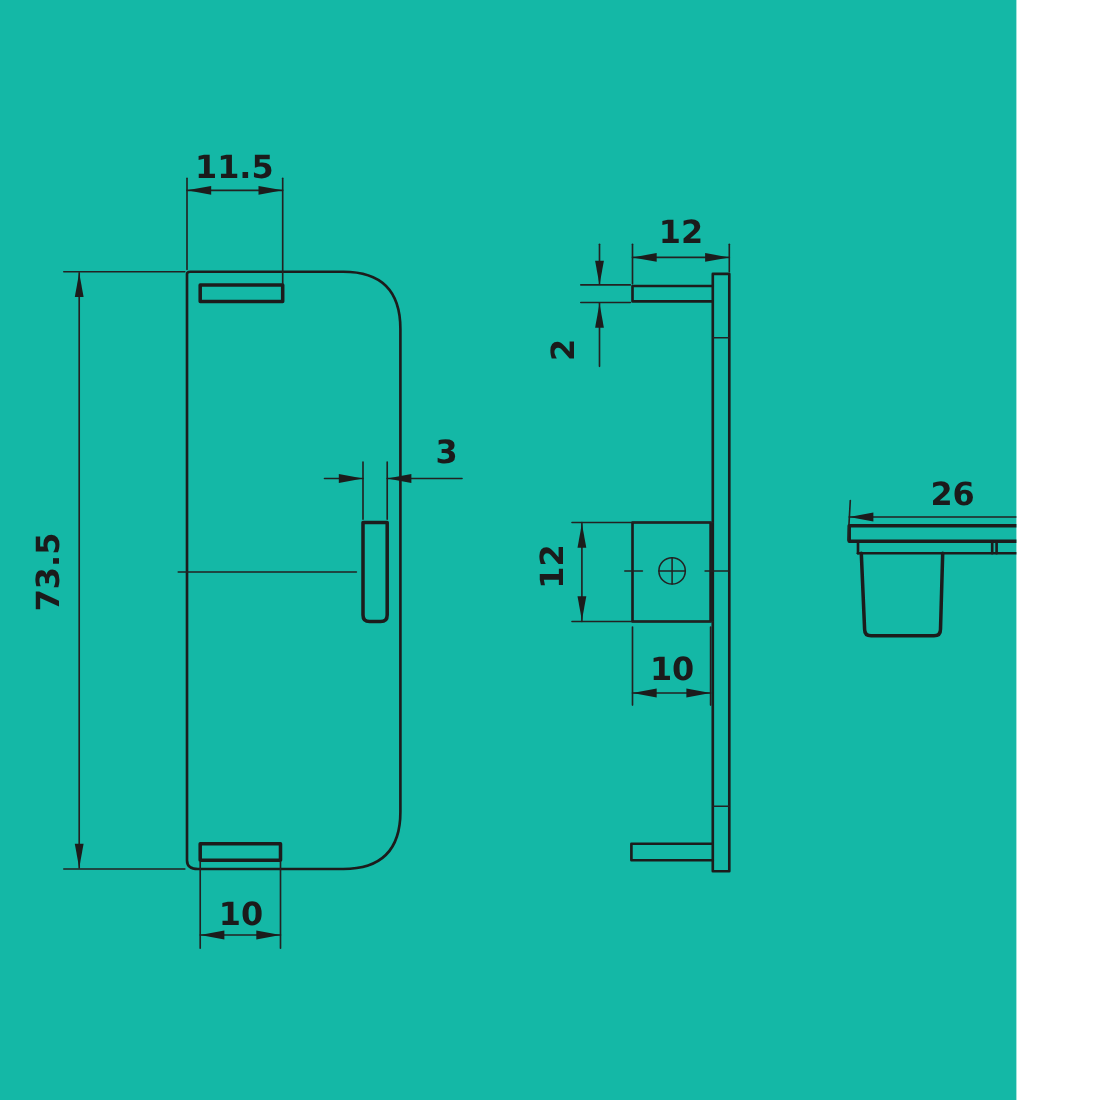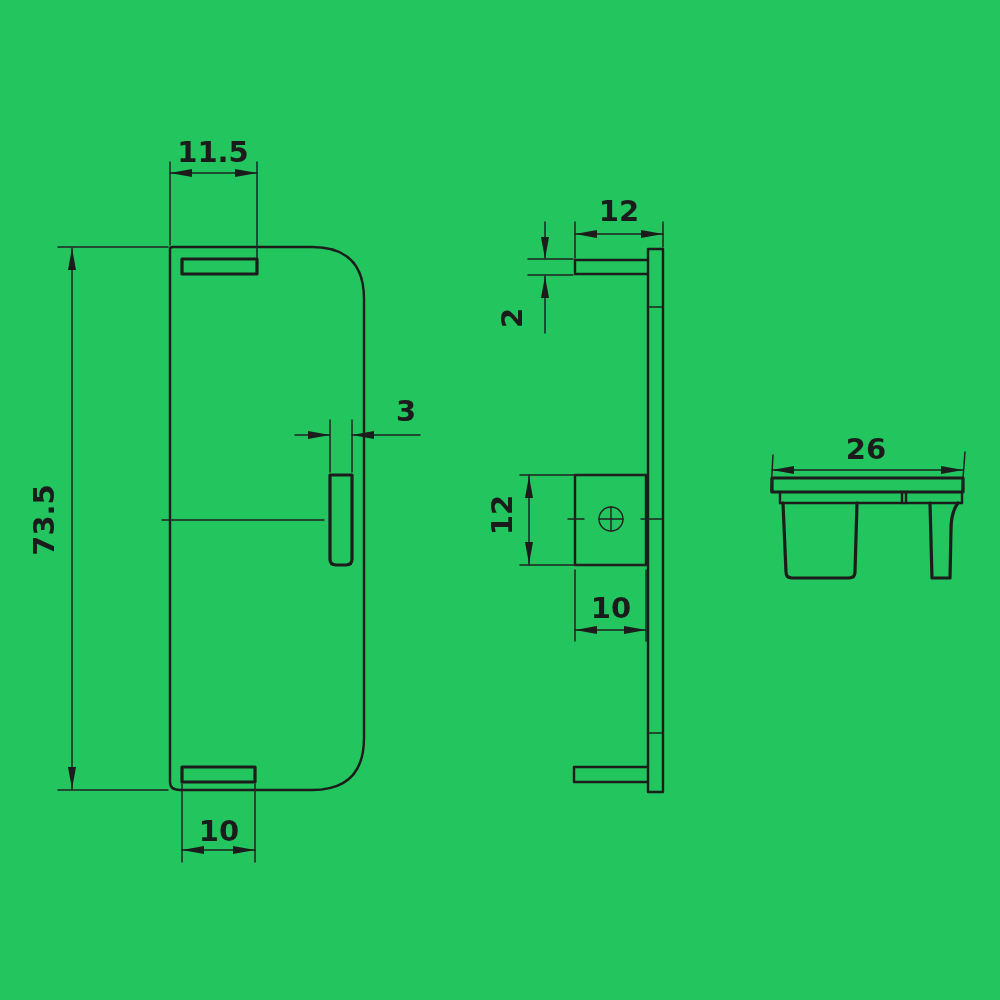--- a/index.html
+++ b/index.html
@@ -1,16 +1,16 @@
 <!DOCTYPE html>
 <html><head>
 <meta charset="utf-8">
 <style>
   html,body{margin:0;padding:0;background:#ffffff;}
-  .stage{width:1000px;height:1000px;position:relative;background:#22c55e;overflow:hidden;}
+  .stage{width:924px;height:1000px;position:relative;background:#14b8a6;overflow:hidden;}
   svg{display:block;}
   text{font-family:"DejaVu Sans","Liberation Sans",sans-serif;font-size:29px;font-weight:600;fill:#1b1b1b;}
   .outline{fill:none;stroke:#1c1c1c;stroke-width:2.4;stroke-linejoin:round;stroke-linecap:round;}
   .thick{fill:none;stroke:#1c1c1c;stroke-width:3.2;stroke-linejoin:round;stroke-linecap:round;}
   .dim{fill:none;stroke:#222222;stroke-width:1.5;stroke-linecap:round;}
   .thin{fill:none;stroke:#222222;stroke-width:1.4;stroke-linecap:round;}
   .arrow{fill:#1c1c1c;stroke:none;}
 </style>
 </head>
 <body>

